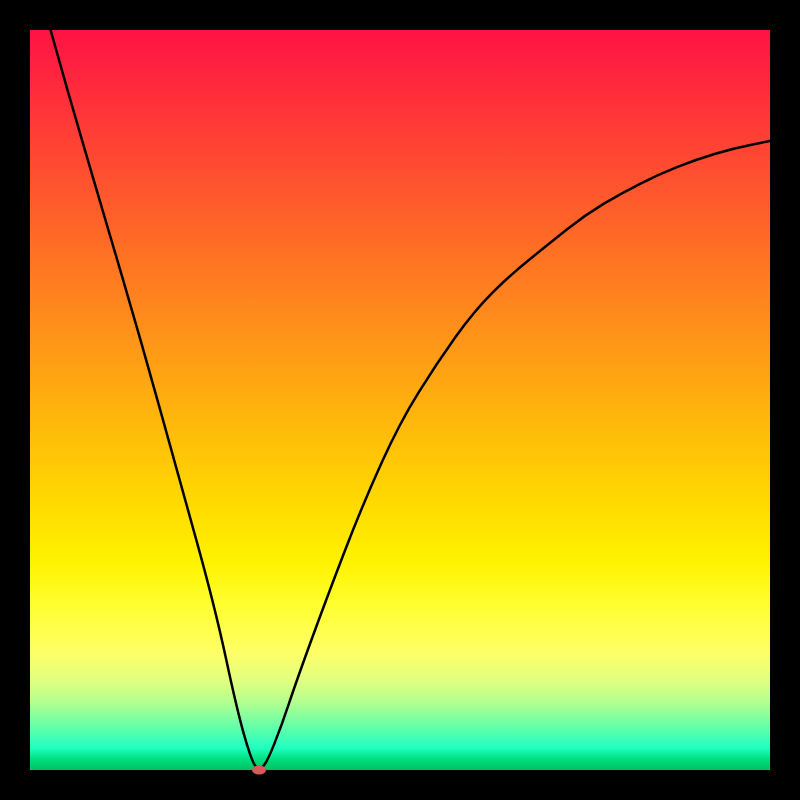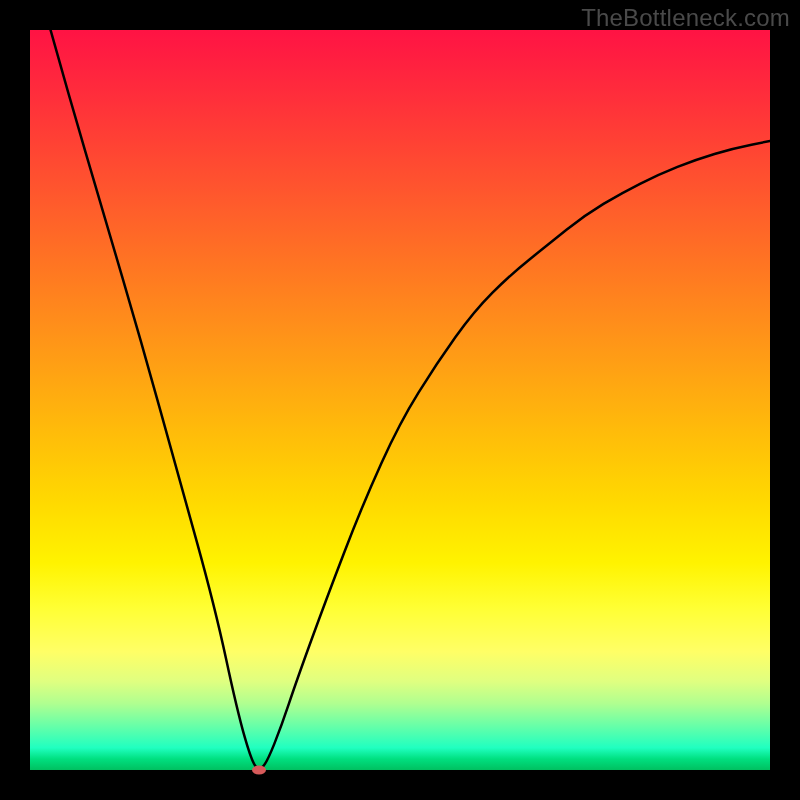--- a/index.html
+++ b/index.html
@@ -70,20 +70,19 @@
     background: #d65a5a;
     border-radius: 50%;
     z-index: 6;
     transform: translate(-50%, -50%);
   }
 </style>
 </head>
 <body>
 
 <div class="container">
-  <div class="watermark">TheBottleneck.com</div>
   <div class="plot-area">
     <svg class="curve" viewBox="0 0 740 740" preserveAspectRatio="none">
       <path id="curve-path" fill="none" stroke="#000" stroke-width="2.5" stroke-linecap="round" stroke-linejoin="round" d="M 0.00 -74.00 Q 0.00 -74.00 18.50 -7.40 Q 37.00 59.20 55.50 122.10 Q 74.00 185.00 92.50 247.90 Q 111.00 310.80 129.50 377.40 Q 148.00 444.00 166.50 510.60 Q 185.00 577.20 196.10 629.00 Q 207.20 680.80 214.60 706.70 Q 222.00 732.60 225.70 736.30 Q 229.40 740.00 233.10 736.30 Q 236.80 732.60 244.20 714.10 Q 251.60 695.60 259.00 673.40 Q 266.40 651.20 281.20 610.50 Q 296.00 569.80 314.50 521.70 Q 333.00 473.60 351.50 432.90 Q 370.00 392.20 388.50 362.60 Q 407.00 333.00 425.50 307.10 Q 444.00 281.20 462.50 262.70 Q 481.00 244.20 499.50 229.40 Q 518.00 214.60 536.50 199.80 Q 555.00 185.00 573.50 173.90 Q 592.00 162.80 610.50 153.55 Q 629.00 144.30 647.50 136.90 Q 666.00 129.50 684.50 123.95 Q 703.00 118.40 721.50 114.70 T 740.00 111.00"></path>
     </svg>
     <div id="marker" class="marker" style="left: 229.4px; top: 740px; background: rgb(214, 90, 90);"></div>
   </div>
 </div>
 
 </body></html>

